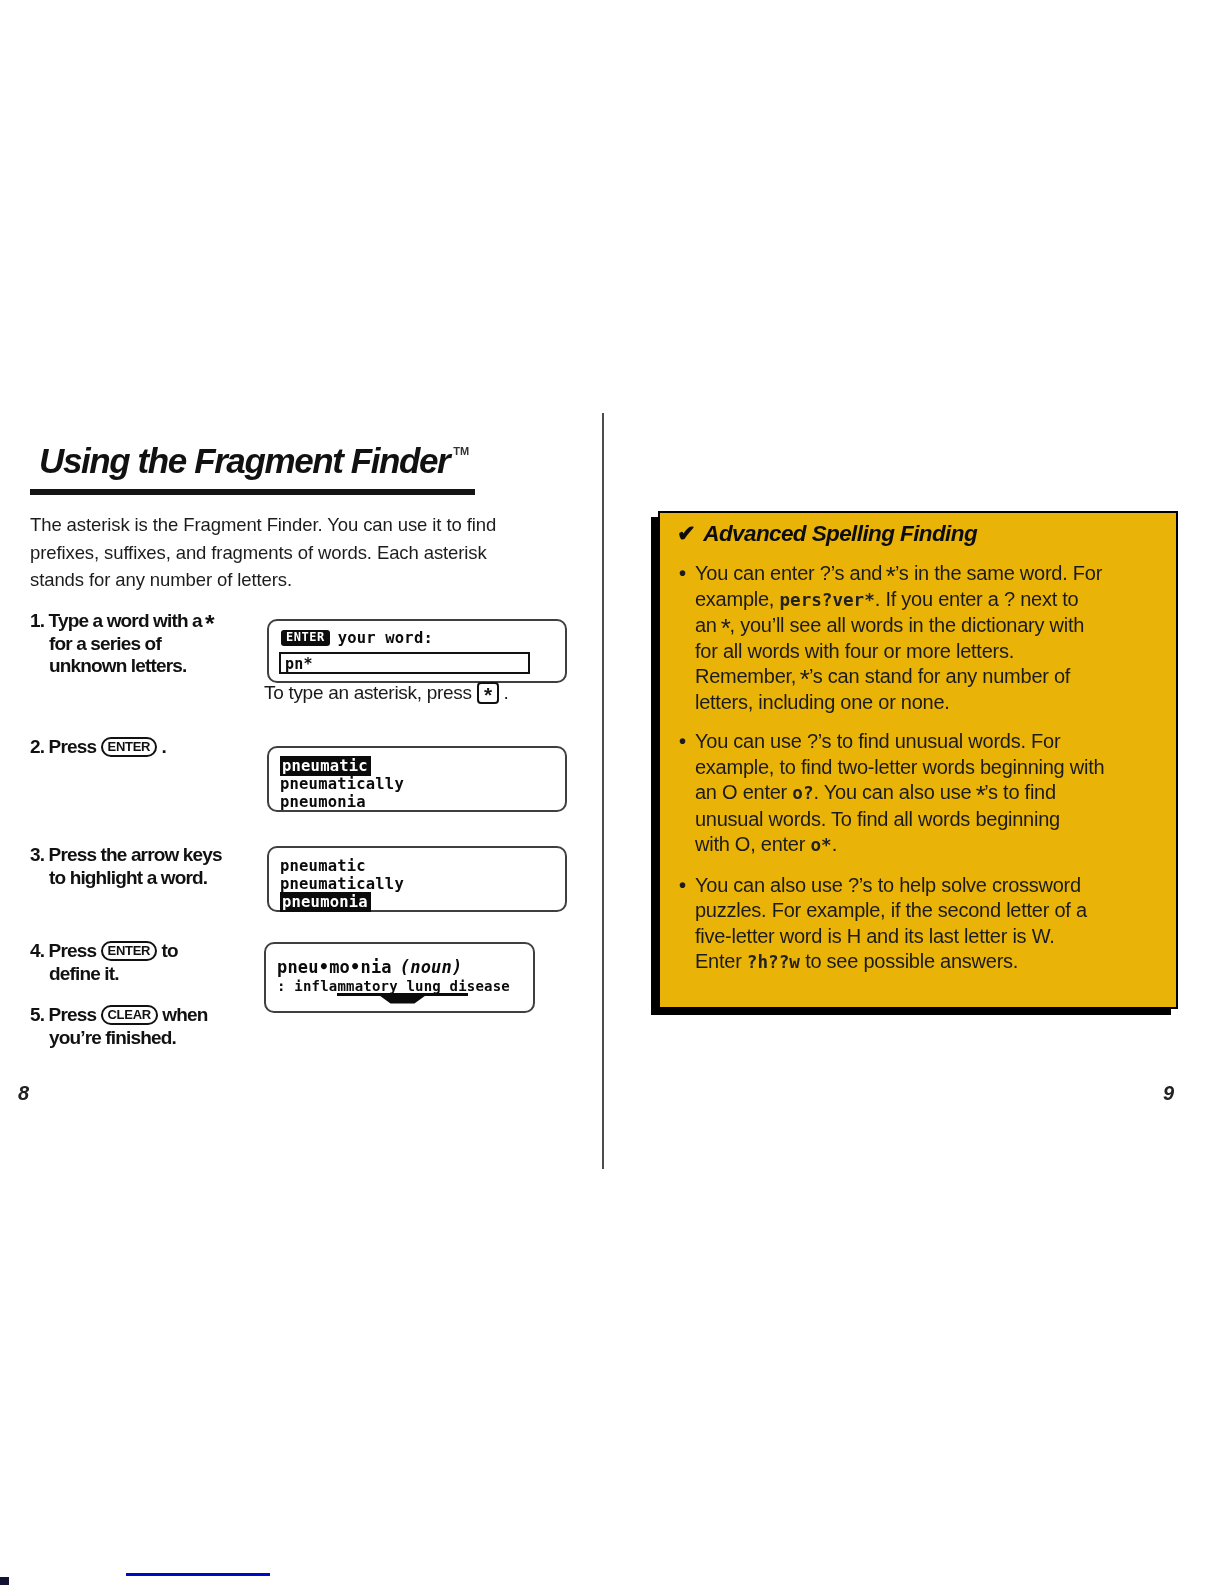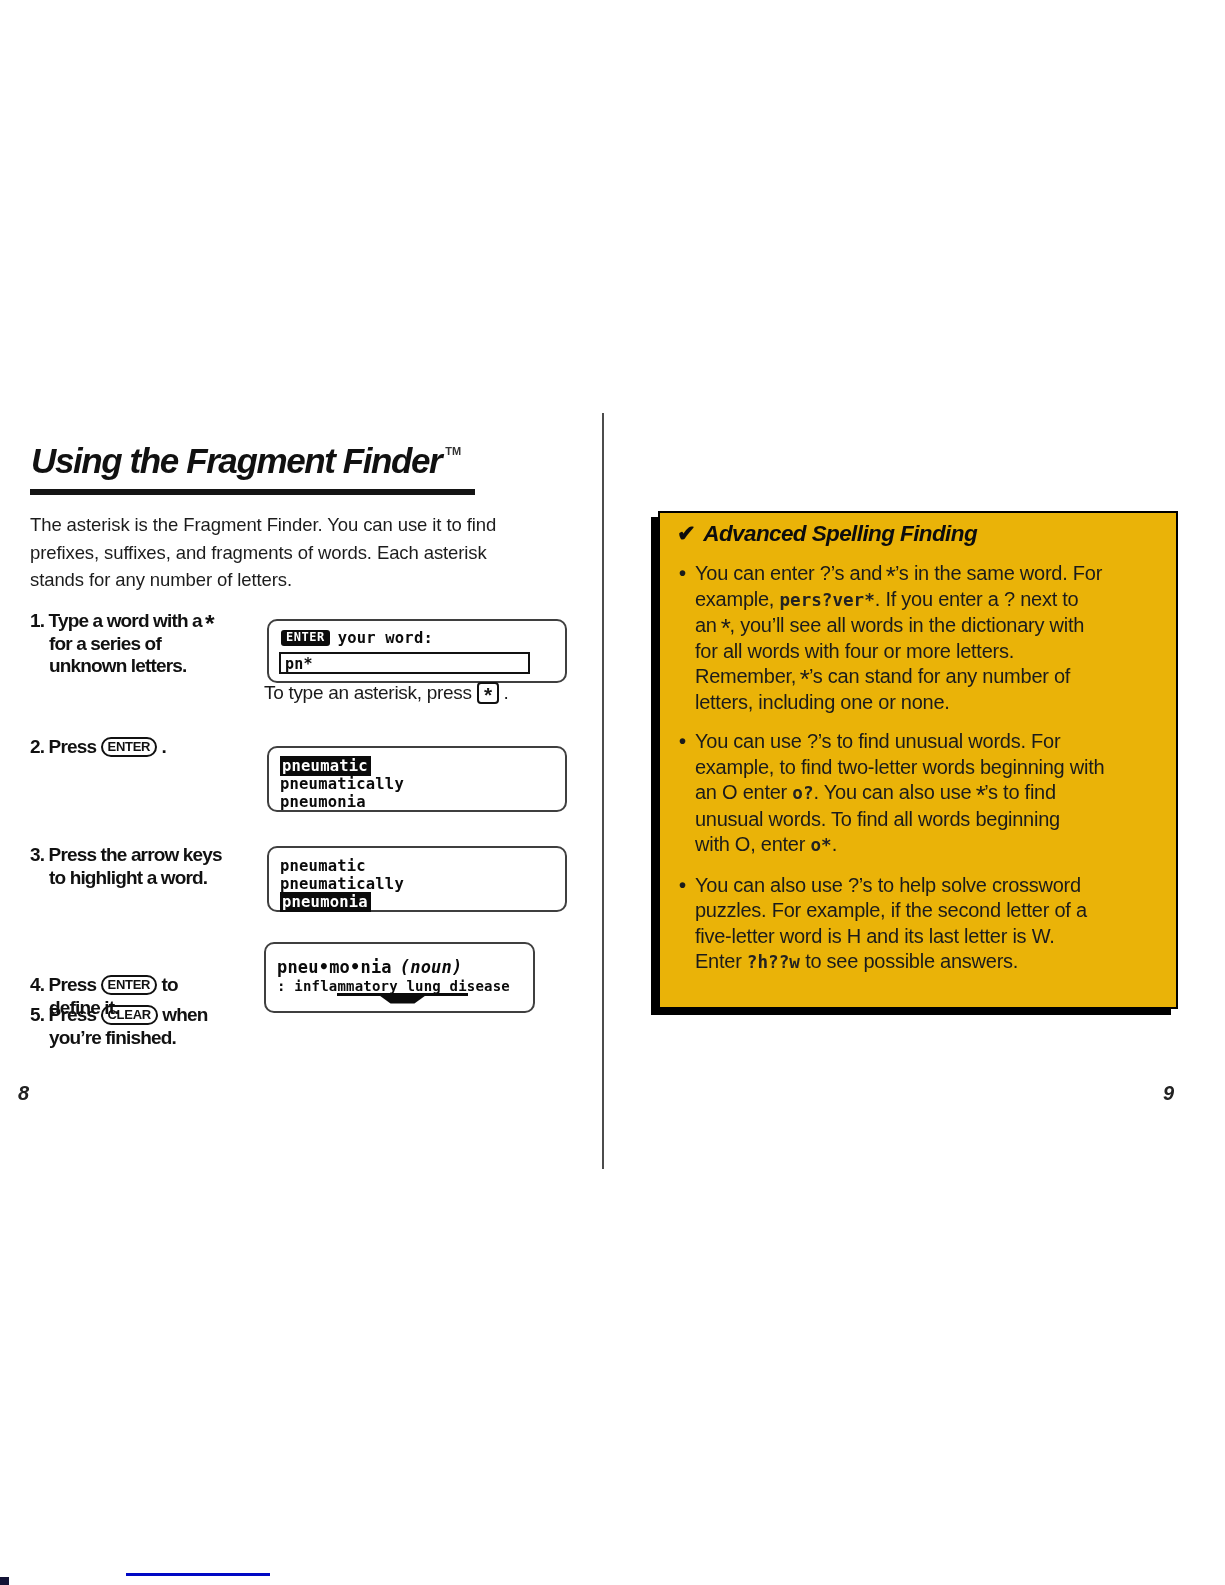--- a/index.html
+++ b/index.html
@@ -2,37 +2,37 @@
 <html><head>
 <meta charset="utf-8">
 <style>
   html,body{margin:0;padding:0;background:#ffffff;}
   .sheet{
     position:relative;width:1225px;height:1585px;background:#fff;
     font-family:"Liberation Sans",sans-serif;color:#161616;overflow:hidden;
   }
   
   .page-title{
-    position:absolute;left:31px;top:441px;width:470px;
+    position:absolute;left:39px;top:441px;width:470px;
     font-size:35px;font-weight:bold;font-style:italic;letter-spacing:-1.4px;
     white-space:nowrap;color:#111;
   }
   .page-title sup{font-size:11px;font-weight:bold;font-style:normal;letter-spacing:0;vertical-align:18px;margin-left:4px;color:#333;}
   .title-underline{position:absolute;left:30px;top:489px;width:445px;height:6px;background:#141414;}
   .intro{
     position:absolute;left:30px;top:511px;width:525px;
     font-size:18.5px;line-height:27.5px;letter-spacing:-0.1px;color:#1c1c1c;
   }
   .step{
     position:absolute;left:30px;width:235px;
     font-size:19px;font-weight:bold;line-height:22.5px;letter-spacing:-0.85px;color:#111;
   }
   .step .line{white-space:nowrap;}
   .step .line + .line{margin-left:19px;}
-  #step1{top:610px;} #step2{top:736px;} #step3{top:844px;} #step4{top:940px;margin-top:34px;} #step5{top:1004px;}
+  #step1{top:610px;} #step2{top:736px;} #step3{top:844px;} #step4{top:940px;} #step5{top:1004px;}
   .key-oval{
     display:inline-block;border:2.5px solid #111;border-radius:12px;
     padding:0 5px 1px 5px;font-size:13px;font-weight:bold;letter-spacing:-0.3px;
     line-height:15px;transform:translateY(-2px);
   }
   .key-box{
     display:inline-block;border:2.5px solid #111;border-radius:4px;
     padding:0 6px 1px 6px;font-size:16px;font-weight:bold;line-height:17px;
     transform:translateY(-1px);
   }

